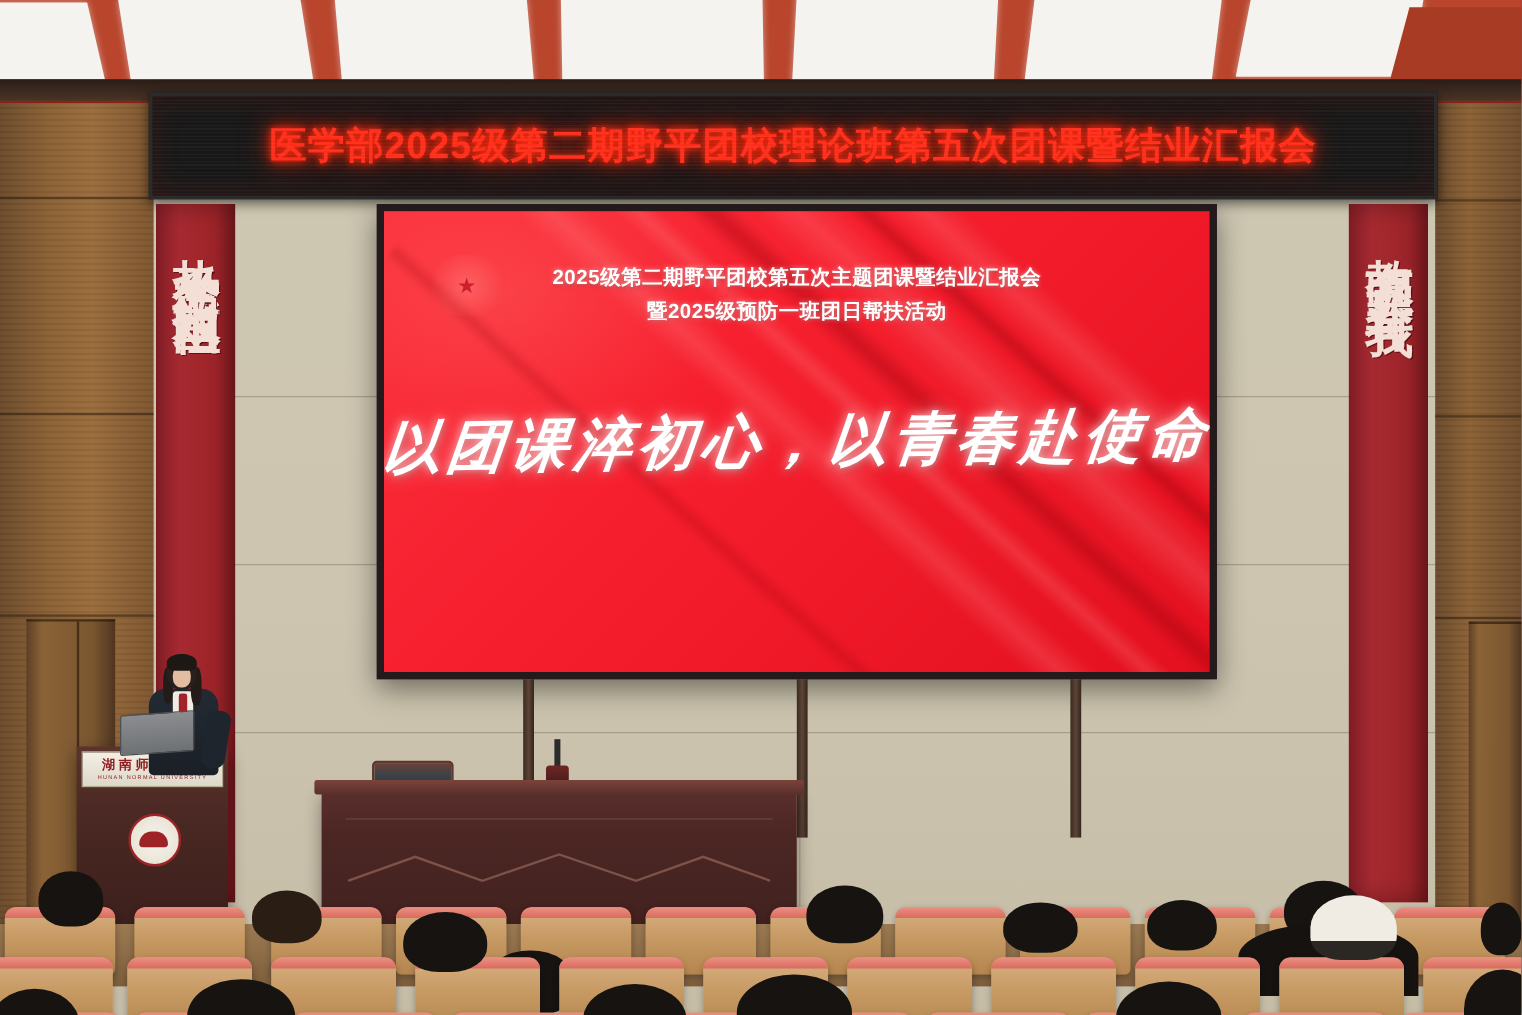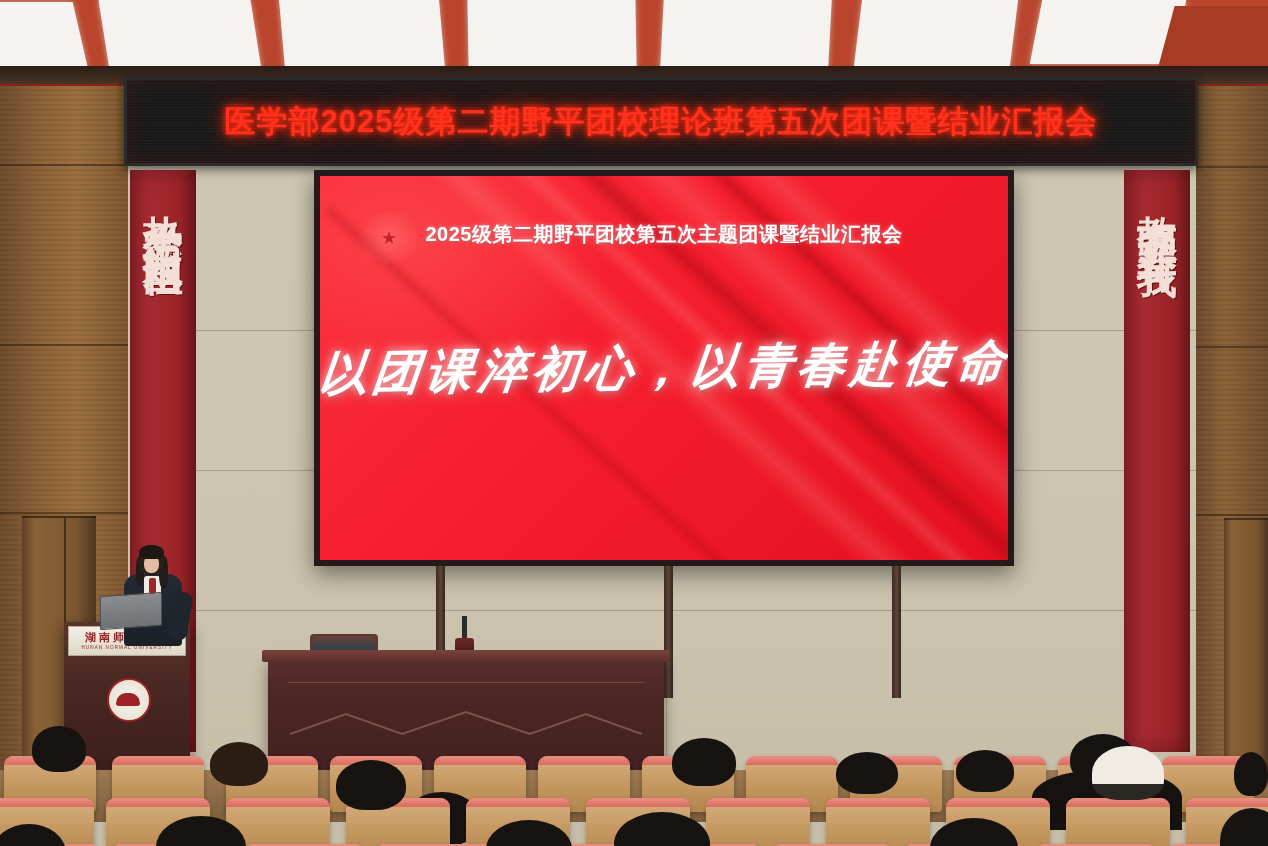--- a/index.html
+++ b/index.html
@@ -121,21 +121,21 @@
   }
   .emblem{
     position:absolute;left:36px;top:36px;width:66px;height:52px;
     border-radius:50%;
     background:radial-gradient(circle,rgba(255,160,150,.35),rgba(255,60,60,0) 72%);
     display:flex;align-items:center;justify-content:center;
   }
   .emblem-star{color:rgba(190,10,25,.75);font-size:18px;line-height:1;}
   .slide-sub{
     position:absolute;left:0;right:0;top:42px;text-align:center;
-    color:#ffffff;font-size:20px;font-weight:bold;line-height:1.65;
+    color:#ffffff;font-size:17px;font-weight:bold;line-height:1.65;
     letter-spacing:.5px;
     text-shadow:0 0 4px rgba(255,255,255,.55),0 1px 3px rgba(120,0,0,.5);
   }
   .slide-sub div{white-space:nowrap;}
   .slide-title{
     position:absolute;left:0;right:0;top:160px;text-align:center;
     color:#ffffff;font-size:48px;font-weight:bold;
     font-family:"DejaVu Serif","Liberation Serif",serif;
     font-style:italic;letter-spacing:5px;
     transform:skewX(-7deg) rotate(-1deg);
@@ -343,20 +343,21 @@
       <div class="ribbon-dark" style="left:612px;top:-120px;width:22px;height:640px;"></div>
       <div class="ribbon" style="left:650px;top:-120px;width:44px;height:640px;"></div>
       <div class="ribbon-dark" style="left:206px;top:-60px;width:18px;height:560px;opacity:.6;"></div>
 
       <div class="emblem">
         <span class="emblem-star">★</span>
       </div>
 
       <div class="slide-sub">
         <div>2025级第二期野平团校第五次主题团课暨结业汇报会</div>
+        <div>暨2025级预防一班团日帮扶活动</div>
       </div>
 
       <div class="slide-title">以团课淬初心，以青春赴使命</div>
 
     </div>
   </div>
   <div class="screen-post" style="left:436px;top:566px;height:132px;"></div>
   <div class="screen-post" style="left:664px;top:566px;height:132px;"></div>
   <div class="screen-post" style="left:892px;top:566px;height:132px;"></div>
 

